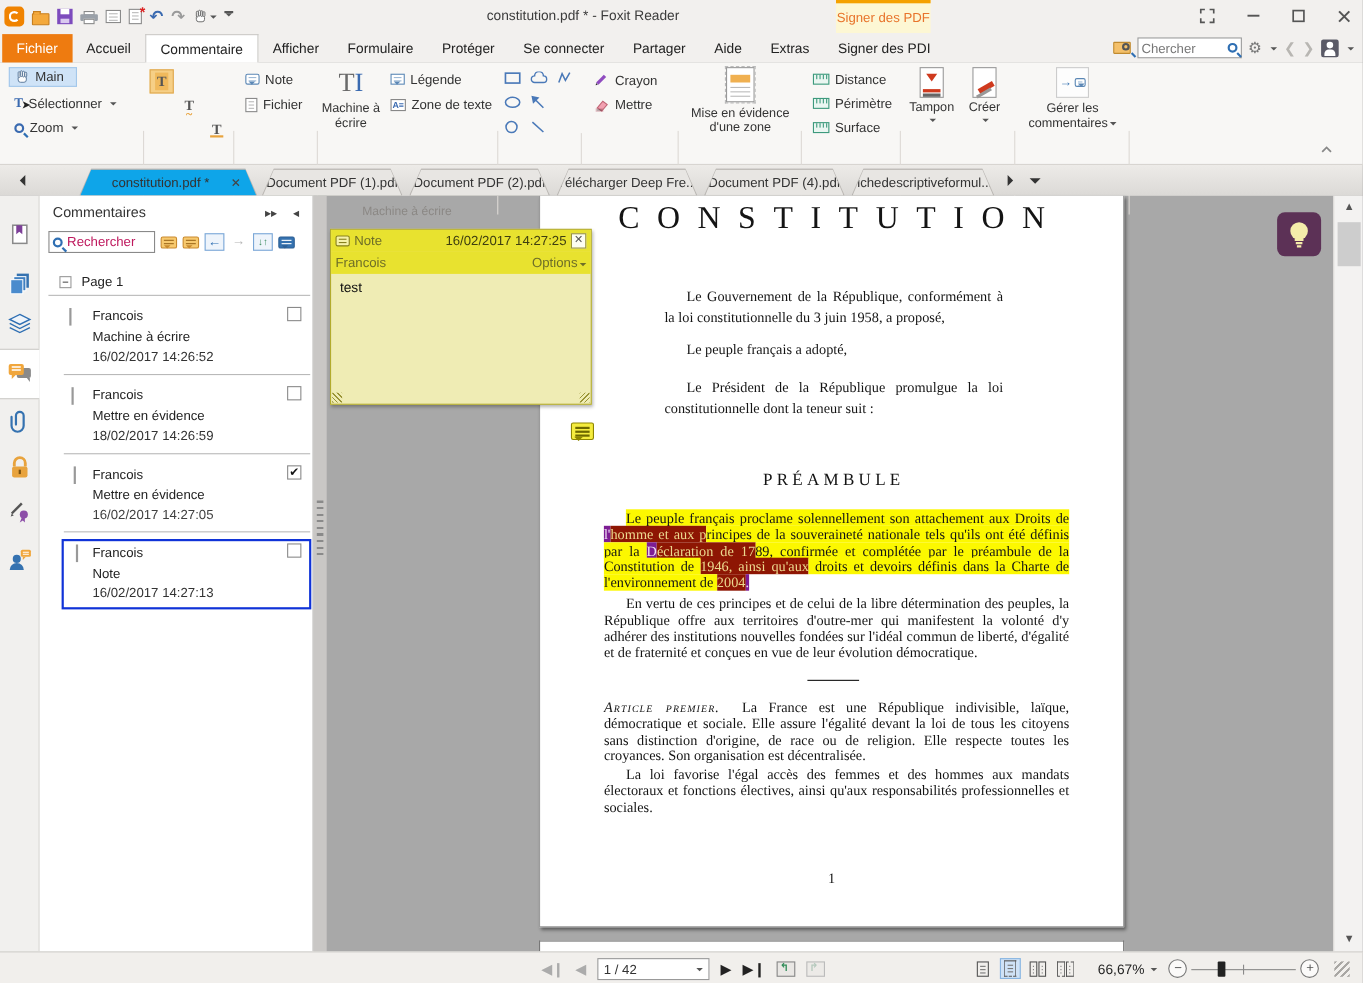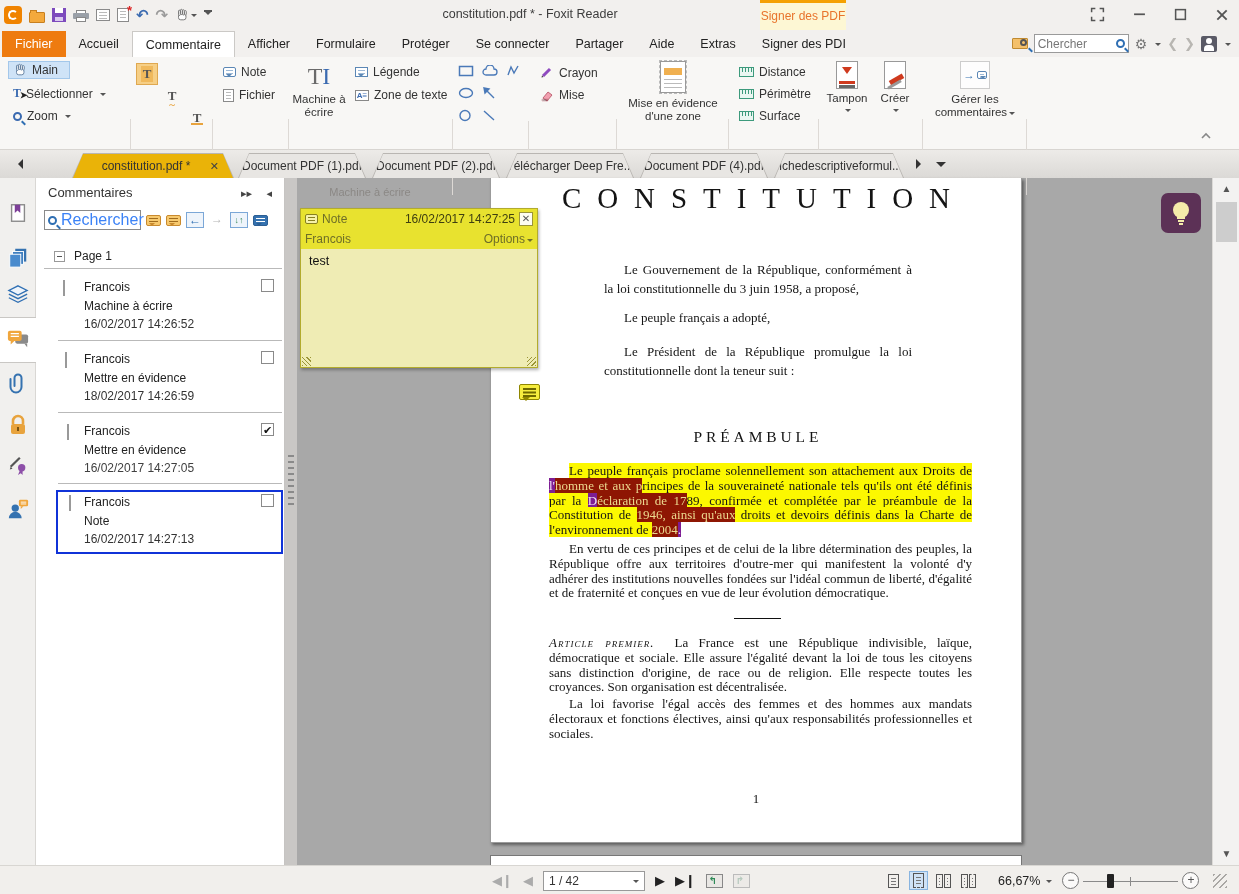--- a/index.html
+++ b/index.html
@@ -52,21 +52,21 @@
   .bubble.blue::after{border-top-color:#2c5f94}
   .pageic{width:11px;height:13px;background:#fff;border:1px solid #8a8a8a;position:relative;flex:none}
   .pageic::before{content:"";position:absolute;left:2px;top:2px;right:2px;height:1px;background:#bbb;box-shadow:0 3px 0 #bbb,0 6px 0 #bbb}
   .ruler{width:15px;height:10px;border:1px solid #3d9a7c;background:#eaf6f1;position:relative;flex:none}
   .ruler::before{content:"";position:absolute;left:2px;top:0;width:1px;height:4px;background:#3d9a7c;box-shadow:3px 0 0 #3d9a7c,6px 0 0 #3d9a7c,9px 0 0 #3d9a7c}
   
   .dtabbar{left:0;top:150px;width:1239px;height:28px;background:linear-gradient(#edebe8,#dbd9d6)}
   .dtab-out{position:absolute;top:3px;height:25px;clip-path:polygon(11px 0,calc(100% - 11px) 0,100% 100%,0 100%);background:#b9b6b2}
   .dtab-in{position:absolute;inset:1px 1px 0 1px;clip-path:polygon(10px 0,calc(100% - 10px) 0,100% 100%,0 100%);
            background:#e8e6e3;display:flex;align-items:center;justify-content:center;font-size:12px;color:#333;white-space:nowrap;overflow:hidden}
-  .dtab-out.active .dtab-in{background:#eab308}
+  .dtab-out.active .dtab-in{background:#0ea5e9}
   .tri{width:0;height:0;border:5px solid transparent}
   
   .rail{left:0;top:178px;width:36px;height:687px;background:#f1f0ee;border-right:1px solid #d9d7d4}
   .railbtn{position:absolute;left:5px;width:26px;height:26px;display:flex;align-items:center;justify-content:center}
   .rail-active{position:absolute;left:0;width:36px;height:46px;background:#fff;border-top:1px solid #c9c7c4;border-bottom:1px solid #c9c7c4}
   
   .sidebar{left:36px;top:178px;width:249px;height:687px;background:#fff;border-right:1px solid #c6c4c2}
   .sb-title{left:12px;top:7px;font-size:13px;color:#333}
   .sbicon{position:absolute;top:9px;color:#444;font-size:11px}
   .search-row{left:8px;top:31px;width:233px;height:22px;display:flex;align-items:center;gap:5px}
@@ -291,21 +291,21 @@
           <line x1="4" y1="11" x2="11" y2="4" stroke="#8f4bbf" stroke-width="3"></line>
           <path d="M2.5 12.5 l2-0.5 -1.5-1.5 z" fill="#333"></path>
         </svg>
       <span>Crayon</span>
     </div>
     <div class="ab rbtn" style="left:534px;top:29px">
       <svg width="15" height="13" viewBox="0 0 15 13">
           <path d="M4 9 L9 3 L13 6 L8 12 z" fill="#f2a0b0" stroke="#c06575"></path>
           <path d="M3 10 h6 v2 h-6 z" fill="#eササ" stroke="#c06575" opacity="0.4"></path>
         </svg>
-      <span>Mise</span>
+      <span>Mettre</span>
     </div>
     <div class="ab glabel" style="left:520px;width:120px">Dessin</div>
     <div class="ab vsep" style="left:616px"></div>
 
     <div class="ab bigbtn" style="left:622px;top:4px;width:102px">
       <div style="width:26px;height:32px;margin:0 auto;background:#fff;border:1px solid #999;outline:1px dashed #bbb;position:relative">
         <div style="position:absolute;left:3px;top:6px;width:18px;height:7px;background:#f0b050"></div>
         <div style="position:absolute;left:3px;top:17px;width:18px;height:1px;background:#bbb;box-shadow:0 4px 0 #bbb,0 8px 0 #bbb"></div>
       </div>
       <div style="margin-top:4px">Mise en évidence</div>
@@ -454,21 +454,21 @@
   </div>
 
   <div class="ab sidebar">
     <div class="ab sb-title">Commentaires</div>
     <div class="sbicon" style="right:32px">▸▸</div>
     <div class="sbicon" style="right:12px">◂</div>
 
     <div class="ab search-row">
       <div class="sb-input">
         <span class="mag"></span>
-        <span style="font-size:16px;color:#3b82f6">Rechercher</span>
+        <span style="font-size:12px;color:#be185d">Rechercher</span>
       </div>
       <span class="bubble orange" style="width:15px;height:11px"></span>
       <span class="bubble orange" style="width:15px;height:11px"></span>
       <span style="width:18px;height:16px;border:1px solid #7ba7d7;background:#eef4fb;color:#2f6fb3;font-weight:bold;text-align:center;line-height:14px">←</span>
       <span style="width:16px;height:16px;color:#b5b5b5;font-weight:bold;text-align:center;line-height:14px">→</span>
       <span style="width:18px;height:16px;border:1px solid #7ba7d7;background:#eef4fb;color:#3b8a5e;font-size:9px;text-align:center;line-height:14px">↓↑</span>
       <span class="bubble blue" style="width:15px;height:11px"></span>
     </div>
 
     <div class="ab flex" style="left:18px;top:71px;gap:9px">

